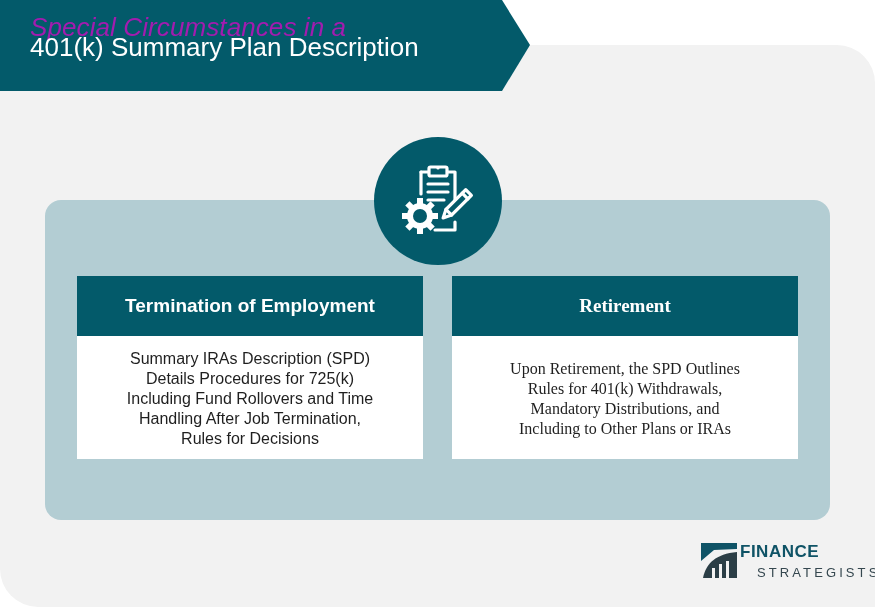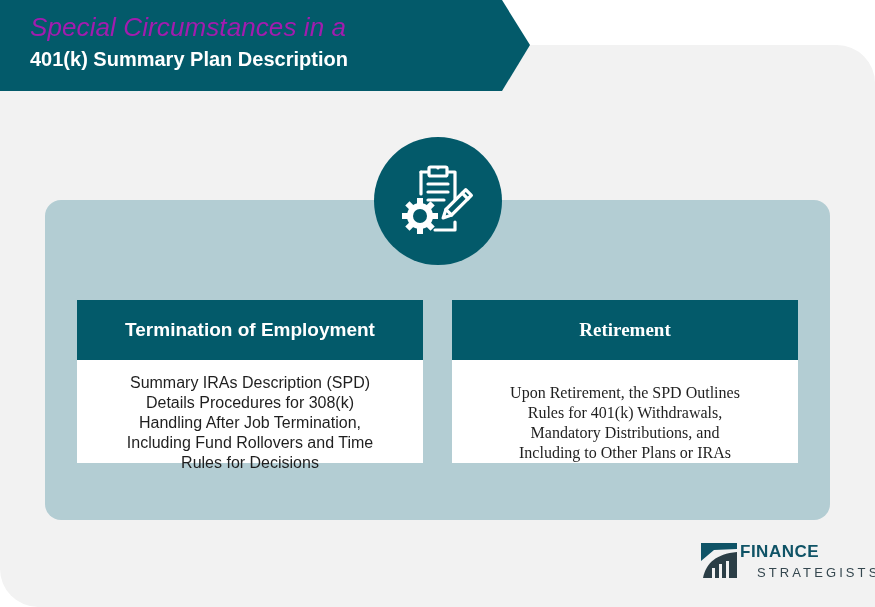--- a/index.html
+++ b/index.html
@@ -16,39 +16,39 @@
       position: absolute; left: 0; top: 0; width: 530px; height: 91px;
     }
     .title-banner svg { position: absolute; left: 0; top: 0; }
     .title-line1 {
       position: absolute; left: 30px; top: 12px;
       color: #a21caf; font-size: 26px; font-weight: 400; letter-spacing: 0.1px;
       white-space: nowrap;
       font-style: italic;
     }
     .title-line2 {
-      position: absolute; left: 30px; top: 48px;
-      color: #ffffff; font-size: 20px; font-weight: 700;
+      position: absolute; left: 30px; top: 32px;
+      color: #ffffff; font-size: 26px; font-weight: 400;
       white-space: nowrap;
     }
 
     .teal-panel {
       position: absolute; left: 45px; top: 200px; width: 785px; height: 320px;
       background: #b3cdd3;
       border-radius: 16px;
     }
 
     .icon-circle {
       position: absolute; left: 374px; top: 137px; width: 128px; height: 128px;
       border-radius: 50%; background: #035a6a;
       display: flex; align-items: center; justify-content: center;
     }
 
     .card {
-      position: absolute; top: 300px; height: 163px; background: #ffffff;
+      position: absolute; top: 276px; height: 183px; background: #ffffff;
     }
     .card-1 { left: 77px; width: 346px; }
     .card-2 { left: 452px; width: 346px; font-family: Liberation Serif, serif; }
     .card-header {
       height: 60px; background: #035a6a; color: #ffffff;
       display: flex; align-items: center; justify-content: center;
       font-size: 19px; font-weight: 700;
     }
     .card-body {
       height: 126px; display: flex; align-items: center; justify-content: center;
@@ -117,23 +117,23 @@
       <line x1="48" y1="27" x2="56" y2="27"></line>
     </g>
   </svg>
 </div>
 
 <div class="card card-1">
   <div class="card-header">Termination of Employment</div>
   <div class="card-body">
     <div>
       <span>Summary IRAs Description (SPD)</span>
-      <span>Details Procedures for 308(k)</span>
+      <span>Details Procedures for 725(k)</span>
+      <span>Including Fund Rollovers and Time</span>
       <span>Handling After Job Termination,</span>
-      <span>Including Fund Rollovers and Time</span>
       <span>Rules for Decisions</span>
     </div>
   </div>
 </div>
 
 <div class="card card-2">
   <div class="card-header">Retirement</div>
   <div class="card-body">
     <div>
       <span>Upon Retirement, the SPD Outlines</span>

